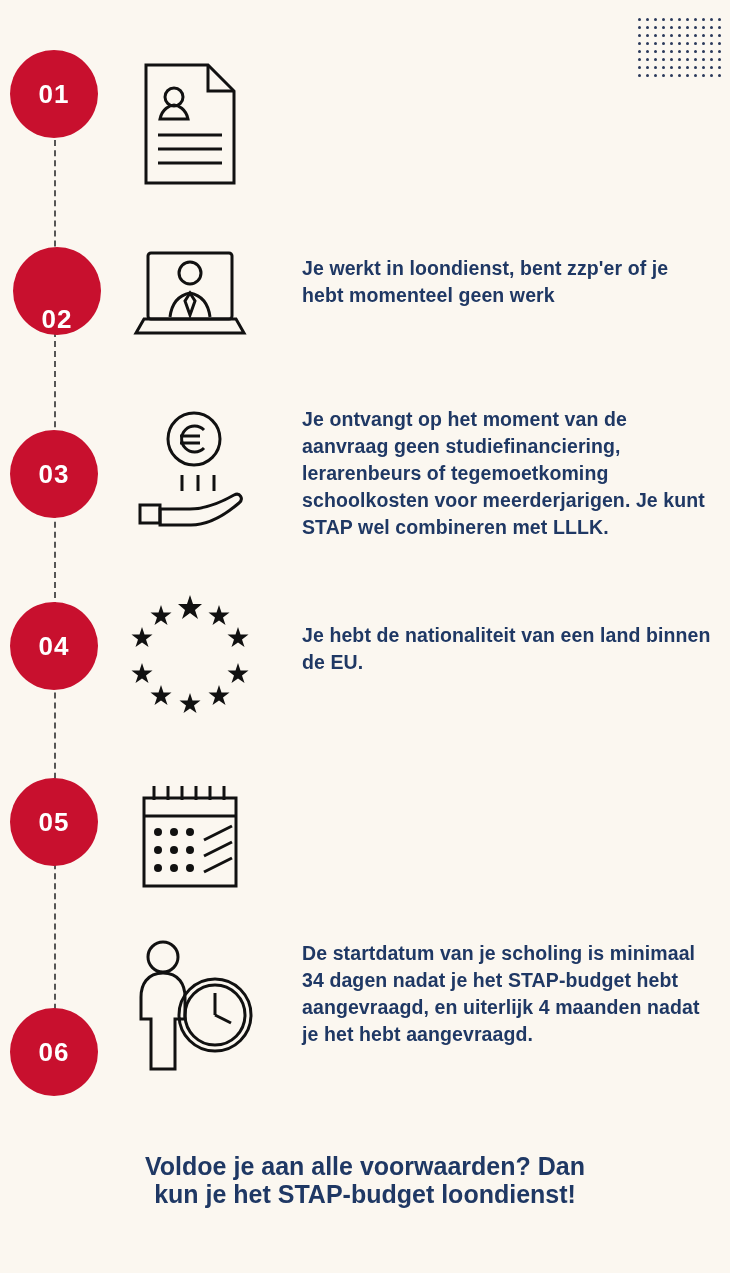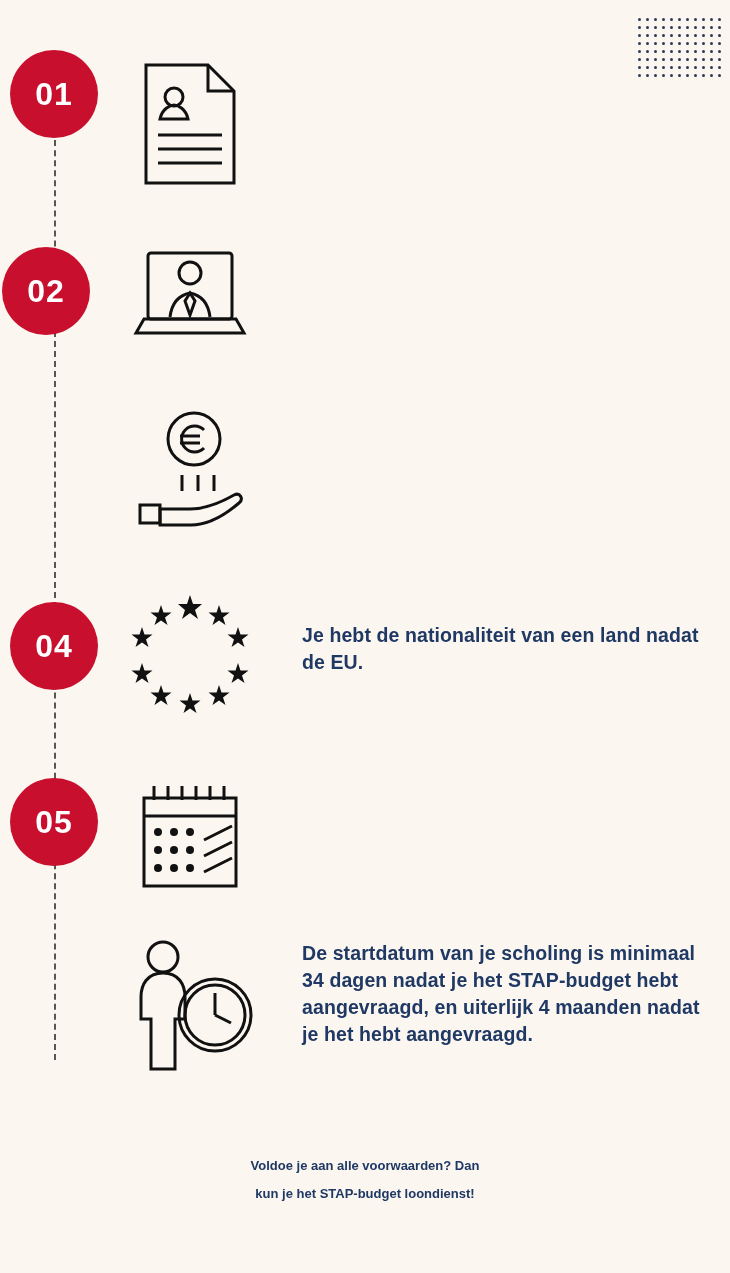--- a/index.html
+++ b/index.html
@@ -66,21 +66,21 @@
   .badge {
     position: absolute;
     width: 88px;
     height: 88px;
     border-radius: 50%;
     background: #c8102e;
     color: #ffffff;
     display: flex;
     align-items: center;
     justify-content: center;
-    font-size: 32px;
+    font-size: 26px;
     font-weight: bold;
     letter-spacing: 1px;
     z-index: 3;
   }
 
   .icon-wrap {
     position: absolute;
     left: 120px;
     width: 140px;
     display: flex;
@@ -99,21 +99,21 @@
     letter-spacing: .1px;
   }
 
   .footer-note {
     position: absolute;
     left: 0;
     top: 1152px;
     width: 730px;
     text-align: center;
     color: #1f3864;
-    font-size: 13px;
+    font-size: 25px;
     line-height: 28px;
     font-weight: bold;
   }
   .footer-note div { white-space: nowrap; }
 
   .icon svg { display: block; }
 </style>
 </head>
 <body>
 
@@ -227,52 +227,57 @@
             <path d="M18 58 c2-10 10-14 14-14 s12 4 14 14 Z"></path>
             <line x1="16" y1="74" x2="80" y2="74"></line>
             <line x1="16" y1="88" x2="80" y2="88"></line>
             <line x1="16" y1="102" x2="80" y2="102"></line>
           </svg>
         </span>
       </div>
     </div>
 
     <div class="step" style="top:245px;height:160px;">
-      <div class="badge" style="left:2px;top:2px;">
+      <div class="badge" style="left:13px;top:2px;align-items:flex-end;">
         <span>02</span>
       </div>
       <div class="icon-wrap" style="top:0;height:110px;">
         <span class="icon">
           <svg width="116" height="106" viewBox="0 0 116 106" fill="none" stroke="#111" stroke-width="3">
             <rect x="16" y="6" width="84" height="66" rx="3"></rect>
             <path d="M4 86 H112 L104 72 H12 Z"></path>
             <circle cx="58" cy="26" r="11"></circle>
             <path d="M38 70 c2-16 10-22 20-24 c10 2 18 8 20 24"></path>
             <path d="M58 46 l-5 8 l5 14 l5-14 Z"></path>
           </svg>
         </span>
       </div>
+      <div class="step-text" style="top:10px;">Je werkt in loondienst, bent zzp'er of je hebt momenteel geen werk</div>
     </div>
 
     <div class="step" style="top:400px;height:180px;">
+      <div class="badge" style="left:10px;top:30px;">
+        <span>03</span>
+      </div>
       <div class="icon-wrap" style="top:0;height:140px;">
         <span class="icon">
           <svg width="116" height="130" viewBox="0 0 116 130" fill="none" stroke="#111" stroke-width="3">
             <circle cx="62" cy="34" r="26"></circle>
             <path d="M72 25 a13 13 0 1 0 0 18" stroke-width="3"></path>
             <line x1="48" y1="31" x2="68" y2="31"></line>
             <line x1="48" y1="38" x2="68" y2="38"></line>
             <line x1="50" y1="70" x2="50" y2="86"></line>
             <line x1="66" y1="70" x2="66" y2="86"></line>
             <line x1="82" y1="70" x2="82" y2="86"></line>
             <path d="M8 100 h20 v18 H8 Z"></path>
             <path d="M28 104 h30 c16 0 30-6 44-14 c6-3 10 4 5 8 c-14 12 -30 22 -48 22 H28 Z"></path>
           </svg>
         </span>
       </div>
+      <div class="step-text" style="top:6px;">Je ontvangt op het moment van de aanvraag geen studiefinanciering, lerarenbeurs of tegemoetkoming schoolkosten voor meerderjarigen. Je kunt STAP wel combineren met LLLK.</div>
     </div>
 
     <div class="step" style="top:590px;height:160px;padding-left:10px;">
       <div class="badge" style="left:10px;top:12px;">
         <span>04</span>
       </div>
       <div class="icon-wrap" style="top:0;height:130px;">
         <span class="icon">
           <svg width="124" height="124" viewBox="0 0 124 124" fill="#111">
             <g id="stars">
@@ -286,21 +291,21 @@
               <polygon points="91,92 93.5,99.5 101.5,99.5 95,104.5 97.5,112 91,107.5 84.5,112 87,104.5 80.5,99.5 88.5,99.5"></polygon>
               <polygon points="62,100 64.5,107.5 72.5,107.5 66,112.5 68.5,120 62,115.5 55.5,120 58,112.5 51.5,107.5 59.5,107.5"></polygon>
               <polygon points="33,92 35.5,99.5 43.5,99.5 37,104.5 39.5,112 33,107.5 26.5,112 29,104.5 22.5,99.5 30.5,99.5"></polygon>
               <polygon points="14,70 16.5,77.5 24.5,77.5 18,82.5 20.5,90 14,85.5 7.5,90 10,82.5 3.5,77.5 11.5,77.5"></polygon>
               <polygon points="14,34 16.5,41.5 24.5,41.5 18,46.5 20.5,54 14,49.5 7.5,54 10,46.5 3.5,41.5 11.5,41.5"></polygon>
               <polygon points="33,12 35.5,19.5 43.5,19.5 37,24.5 39.5,32 33,27.5 26.5,32 29,24.5 22.5,19.5 30.5,19.5"></polygon>
             </g>
           </svg>
         </span>
       </div>
-      <div class="step-text" style="top:32px;">Je hebt de nationaliteit van een land nadat de EU.</div>
+      <div class="step-text" style="top:32px;">Je hebt de nationaliteit van een land binnen de EU.</div>
     </div>
 
     <div class="step" style="top:770px;height:160px;">
       <div class="badge" style="left:10px;top:8px;">
         <span>05</span>
       </div>
       <div class="icon-wrap" style="top:6px;height:120px;">
         <span class="icon">
           <svg width="100" height="108" viewBox="0 0 100 108" fill="none" stroke="#111" stroke-width="3">
             <line x1="14" y1="4" x2="14" y2="18"></line>
@@ -324,20 +329,23 @@
             </g>
             <line x1="64" y1="58" x2="92" y2="44"></line>
             <line x1="64" y1="74" x2="92" y2="60"></line>
             <line x1="64" y1="90" x2="92" y2="76"></line>
           </svg>
         </span>
       </div>
     </div>
 
     <div class="step" style="top:930px;height:180px;">
+      <div class="badge" style="left:10px;top:78px;">
+        <span>06</span>
+      </div>
       <div class="icon-wrap" style="top:0;height:150px;">
         <span class="icon">
           <svg width="126" height="140" viewBox="0 0 126 140" fill="none" stroke="#111" stroke-width="3">
             <circle cx="36" cy="22" r="15"></circle>
             <path d="M36 38 c-16 0 -22 12 -22 24 v22 h10 v50 h24 v-50 h10 V62 c0-12 -6-24 -22-24 Z"></path>
             <circle cx="88" cy="80" r="36"></circle>
             <circle cx="88" cy="80" r="30"></circle>
             <line x1="88" y1="80" x2="88" y2="58"></line>
             <line x1="88" y1="80" x2="104" y2="88"></line>
           </svg>

